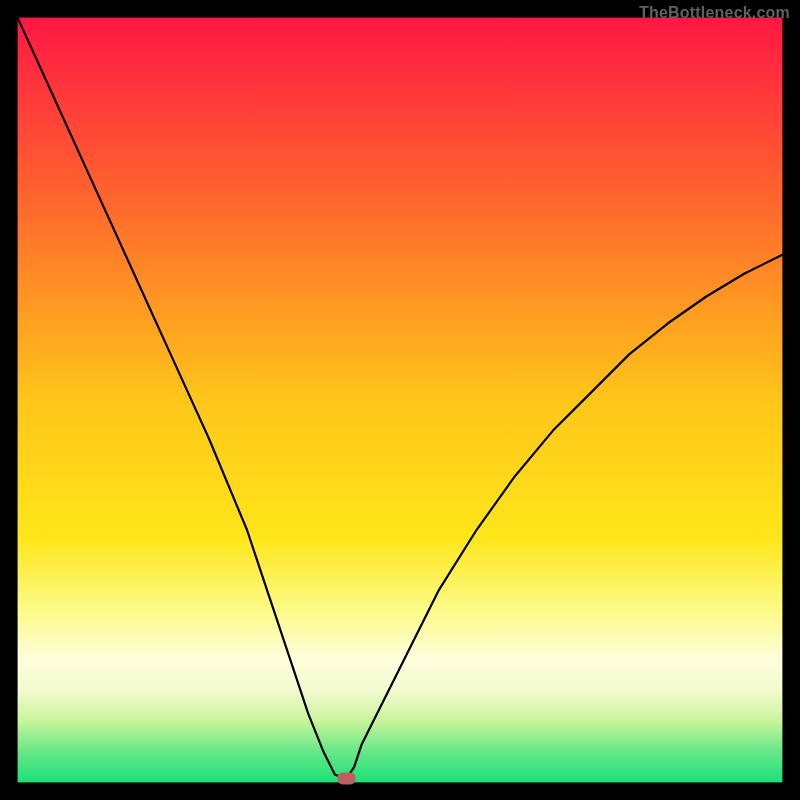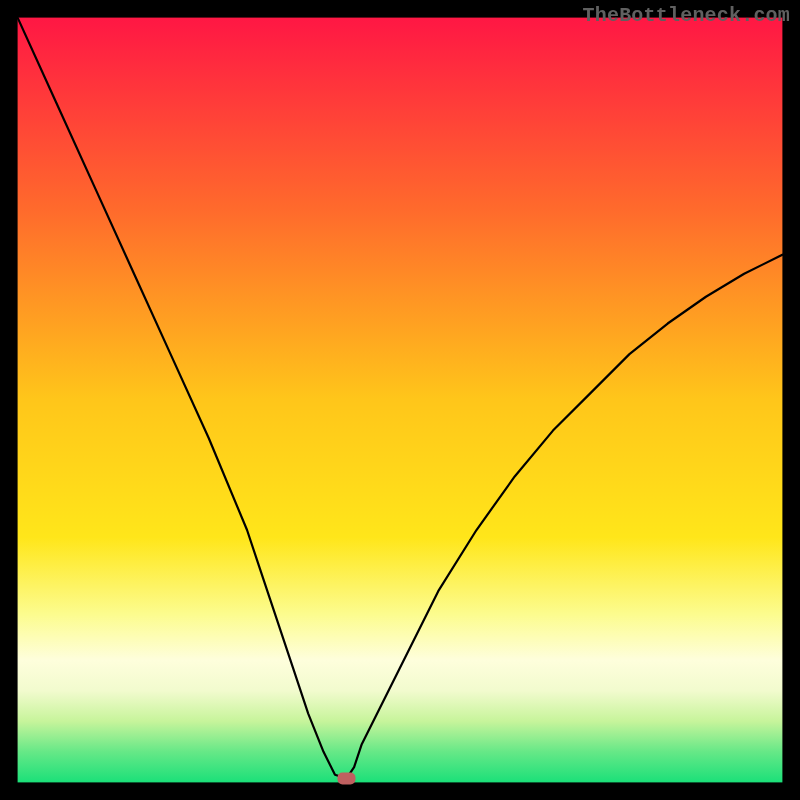--- a/index.html
+++ b/index.html
@@ -10,26 +10,25 @@
   }
   .wrap {
     width: 800px;
     height: 800px;
     position: relative;
   }
   .watermark {
     position: absolute;
     top: 4px;
     right: 10px;
-    font-size: 20px;
+    font-size: 16px;
     font-weight: 600;
     color: #606060;
     letter-spacing: 0.2px;
     z-index: 3;
-    font-family: Liberation Mono, monospace;
   }
   svg.chart {
     position: absolute;
     left: 0;
     top: 0;
   }
 </style>
 </head>
 <body>
 

